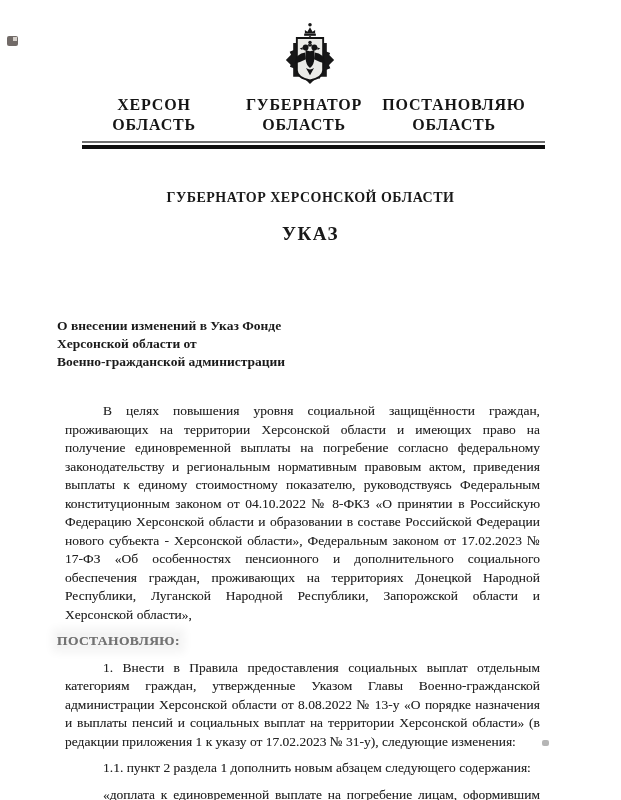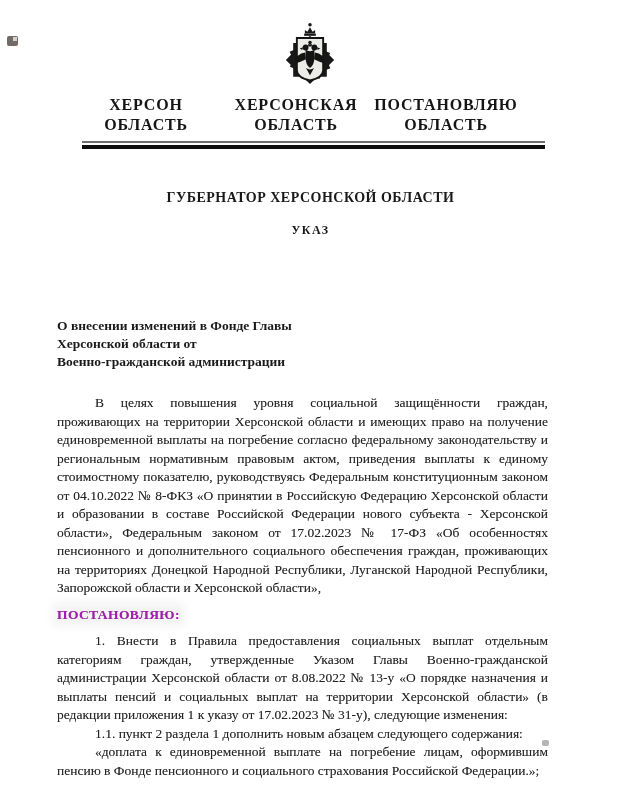--- a/index.html
+++ b/index.html
@@ -9,53 +9,53 @@
     width:621px;height:800px;
     margin:0 auto;
     background:#fff;
     font-family:"Liberation Serif","DejaVu Serif",serif;
     color:#232323;
     overflow:hidden;
     -webkit-font-smoothing:antialiased;
   }
   .emblem{position:absolute;left:273px;top:19px;width:74px;height:76px;}
   .letterhead{
-    position:absolute;left:71px;top:95px;width:450px;
+    position:absolute;left:79px;top:95px;width:450px;
     display:flex;
   }
   .lh-col{flex:1;text-align:center;font-weight:bold;font-size:16px;line-height:20px;letter-spacing:0.8px;color:#151515;}
   .lh-col span{display:block;}
   .rule{position:absolute;left:82px;top:141px;width:463px;}
   .rule-thin{height:2px;background:#6f6f6f;}
   .rule-gap{height:2px;background:transparent;}
   .rule-thick{height:4px;background:#0e0e0e;}
   .authority{
     position:absolute;left:0;top:190px;width:100%;
     text-align:center;font-weight:bold;font-size:14px;letter-spacing:0.5px;color:#191919;
   }
   .doctype{
     position:absolute;left:0;top:223px;width:100%;
-    text-align:center;font-weight:bold;font-size:12px;letter-spacing:1.5px;color:#191919;
+    text-align:center;font-weight:bold;font-size:19px;letter-spacing:1.5px;color:#191919;
   }
   .subject{
     position:absolute;left:57px;top:317px;width:300px;
     font-weight:bold;font-size:13.5px;line-height:18px;color:#1a1a1a;
   }
   .subject div{white-space:nowrap;}
   .bodytext{
     position:absolute;left:57px;top:394px;width:491px;
     font-size:13.5px;line-height:18.5px;text-align:justify;
     color:#242424;
     text-shadow:0 0 0.3px rgba(0,0,0,0.30);
   }
-  .bodytext p{margin:0;}
+  .bodytext p{margin:8px;}
   .indent{text-indent:38px;}
   .resolve-line{margin:8px 0 !important;text-align:left;}
   .resolve-word{
-    font-weight:bold;letter-spacing:0.4px;color:#a21caf;
+    font-weight:bold;letter-spacing:0.4px;color:#737373;
     background:rgba(0,0,0,0.045);
     box-shadow:0 0 9px 5px rgba(0,0,0,0.045);
   }
   .item-gap{margin-top:8px !important;}
   .smudge{position:absolute;border-radius:2px;}
   .smudge-tl{left:7px;top:36px;width:11px;height:10px;background:#5a524e;opacity:0.85;}
   .smudge-tl::after{content:"";position:absolute;right:1px;top:1px;width:4px;height:4px;background:#cfc9c4;}
   .smudge-br{left:542px;top:740px;width:7px;height:6px;background:#8d8d8d;opacity:0.65;}
 </style>
 </head>
@@ -90,40 +90,40 @@
       <path d="M44.5,67 L50,77 L55.5,67 Q50,71 44.5,67 Z"></path>
     </g>
   </svg>
 
   <div class="letterhead">
     <div class="lh-col">
       <span>ХЕРСОН</span>
       <span>ОБЛАСТЬ</span>
     </div>
     <div class="lh-col">
-      <span>ХЕРСОНСКАЯ</span>
+      <span>ГУБЕРНАТОР</span>
       <span>ОБЛАСТЬ</span>
     </div>
     <div class="lh-col">
       <span>ПОСТАНОВЛЯЮ</span>
       <span>ОБЛАСТЬ</span>
     </div>
   </div>
 
   <div class="rule">
     <div class="rule-thin"></div>
     <div class="rule-gap"></div>
     <div class="rule-thick"></div>
   </div>
 
   <div class="authority">ГУБЕРНАТОР ХЕРСОНСКОЙ ОБЛАСТИ</div>
   <div class="doctype">УКАЗ</div>
 
   <div class="subject">
-    <div>О внесении изменений в Фонде Главы</div>
+    <div>О внесении изменений в Указ Фонде</div>
     <div>Херсонской области от</div>
     <div>Военно-гражданской администрации</div>
   </div>
 
   <div class="bodytext">
     <p class="indent">В целях повышения уровня социальной защищённости граждан, проживающих на территории Херсонской области и имеющих право на получение единовременной выплаты на погребение согласно федеральному законодательству и региональным нормативным правовым актом, приведения выплаты к единому стоимостному показателю, руководствуясь Федеральным конституционным законом от 04.10.2022 № 8-ФКЗ «О принятии в Российскую Федерацию Херсонской области и образовании в составе Российской Федерации нового субъекта - Херсонской области», Федеральным законом от 17.02.2023 № 17-ФЗ «Об особенностях пенсионного и дополнительного социального обеспечения граждан, проживающих на территориях Донецкой Народной Республики, Луганской Народной Республики, Запорожской области и Херсонской области»,</p>
     <p class="resolve-line"><span class="resolve-word">ПОСТАНОВЛЯЮ:</span></p>
     <p class="indent item-gap">1. Внести в Правила предоставления социальных выплат отдельным категориям граждан, утвержденные Указом Главы Военно-гражданской администрации Херсонской области от 8.08.2022 № 13-у «О порядке назначения и выплаты пенсий и социальных выплат на территории Херсонской области» (в редакции приложения 1 к указу от 17.02.2023 № 31-у), следующие изменения:</p>
     <p class="indent">1.1. пункт 2 раздела 1 дополнить новым абзацем следующего содержания:</p>
     <p class="indent">«доплата к единовременной выплате на погребение лицам, оформившим пенсию в Фонде пенсионного и социального страхования Российской Федерации.»;</p>

